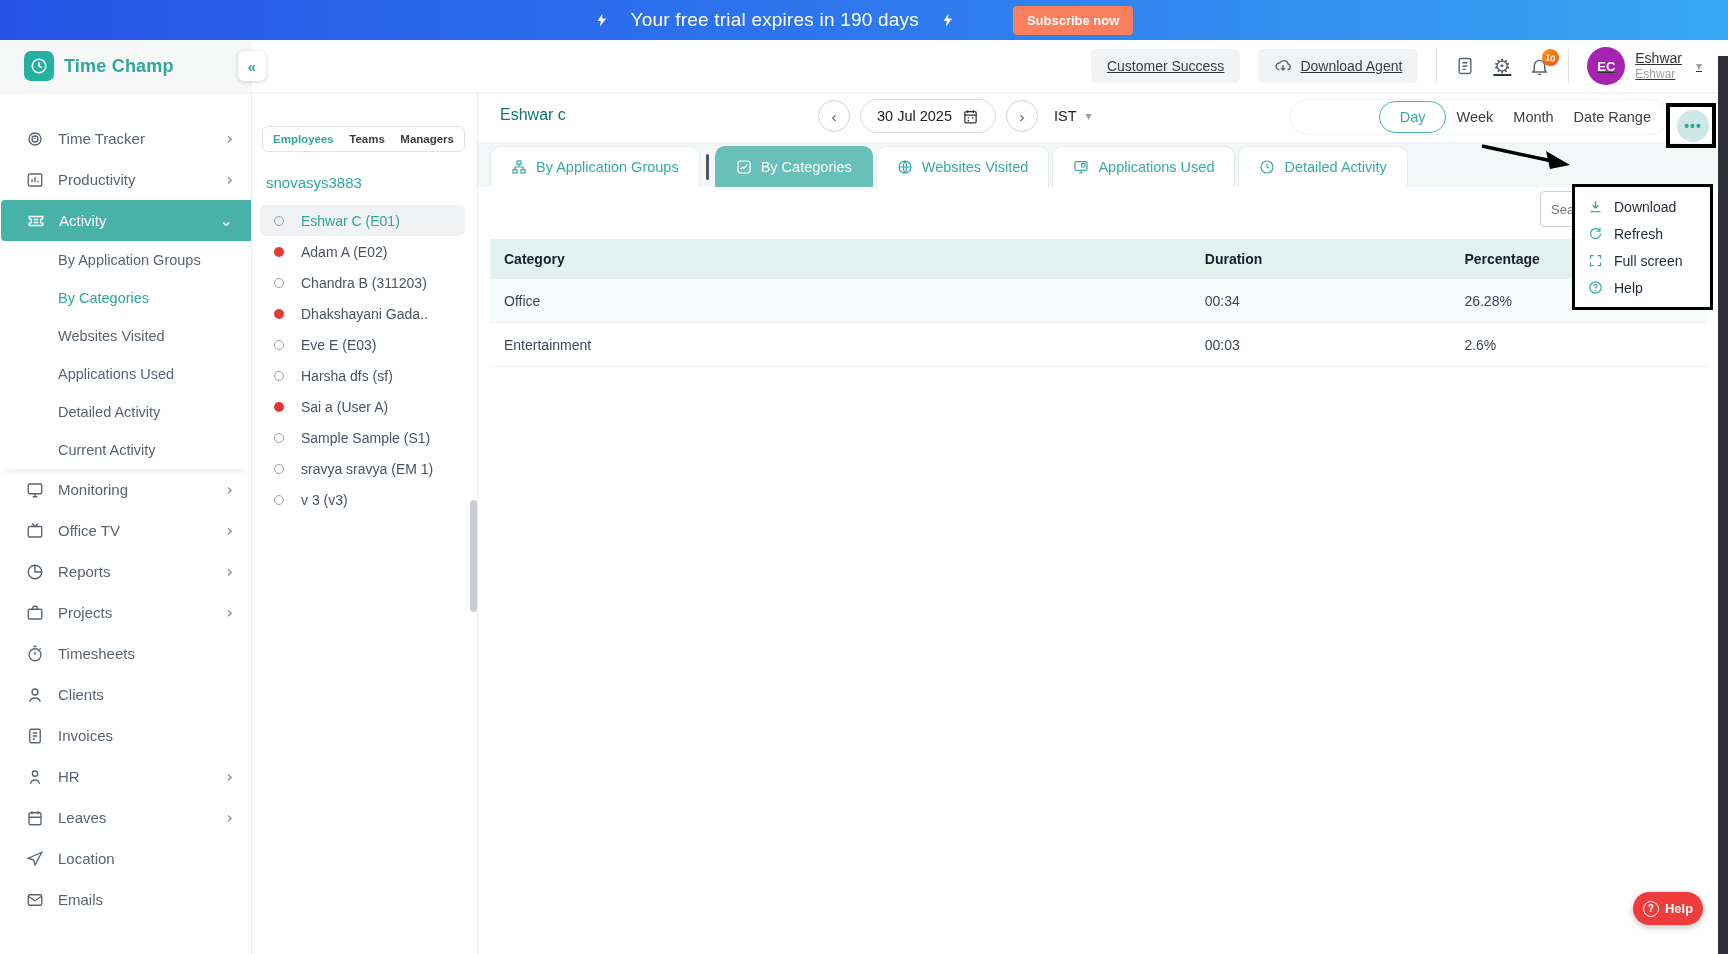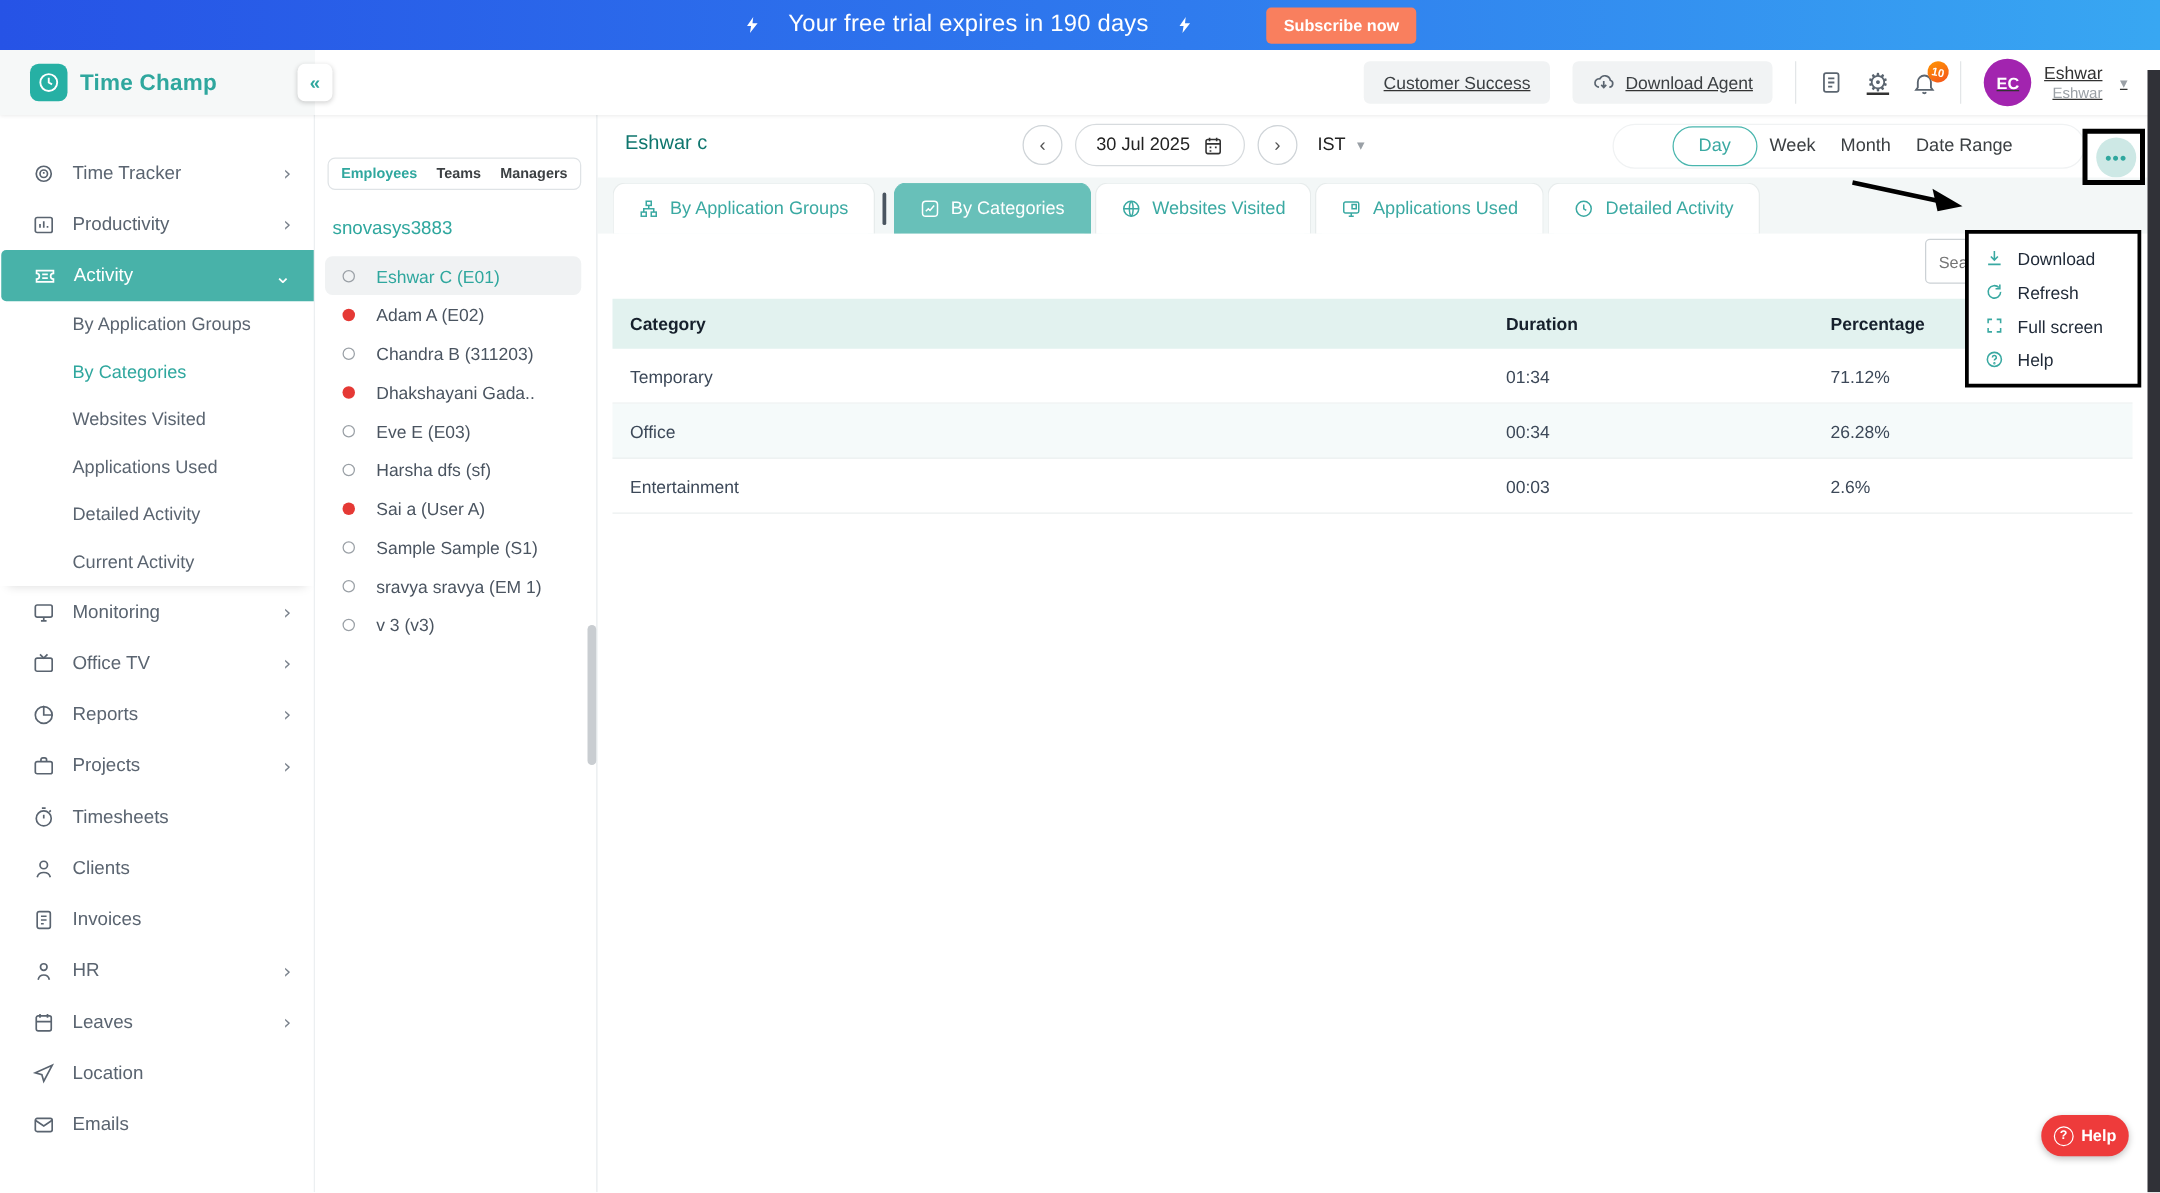--- a/index.html
+++ b/index.html
@@ -29,21 +29,21 @@
     font-size:15px; font-weight:bold; cursor:pointer; z-index:6; }
   .topbar-right { flex:1; display:flex; align-items:center; justify-content:flex-end; gap:18px; padding-right:26px;text-decoration:underline; }
   .tb-btn { background:#f1f3f4; border:none; border-radius:5px; height:34px; padding:0 16px;
     font-size:14px; color:#3c4043; display:flex; align-items:center; gap:8px; cursor:pointer; font-family:inherit; }
   .vdiv { width:1px; height:34px; background:#e3e6e8; }
   .icon-btn { background:none; border:none; cursor:pointer; position:relative; display:flex; align-items:center; }
   .gear-glyph { font-size:20px; color:#5b6570; font-family:"DejaVu Sans", sans-serif; }
   .badge { position:absolute; top:-7px; right:-9px; min-width:17px; height:17px; border-radius:50%;
     background:linear-gradient(140deg,#ff9800,#f4511e); color:#fff; font-size:9px; font-weight:bold;
     display:flex; align-items:center; justify-content:center; transform:rotate(12deg); }
-  .user-chip { display:flex; align-items:center; gap:10px; cursor:pointer;text-align:right; }
+  .user-chip { display:flex; align-items:center; gap:10px; cursor:pointer; }
   .avatar { width:38px; height:38px; border-radius:50%; background:#a224af; color:#fff; font-size:13px;
     font-weight:bold; display:flex; align-items:center; justify-content:center; }
   .user-names { display:flex; flex-direction:column; line-height:1.2; }
   .user-name { font-size:14px; color:#333; }
   .user-role { font-size:12px; color:#9aa0a6; }
   .caret { color:#9aa0a6; font-size:12px; margin-left:4px; }
 
   
   .sidebar { position:absolute; left:0; top:92px; width:252px; height:862px; background:#fff;
     border-right:1px solid #eceff1; padding-top:26px; z-index:3; }
@@ -82,21 +82,21 @@
   .title-row { position:relative; height:50px; }
   .page-title { position:absolute; left:22px; top:14px; color:#0f766e; font-size:16px; font-weight:normal; }
   .date-nav { position:absolute; left:340px; top:7px; display:flex; align-items:center; gap:10px; }
   .circ-btn { width:32px; height:32px; border-radius:50%; border:1px solid #cfd4d8; background:#fff;
     color:#555; display:flex; align-items:center; justify-content:center; cursor:pointer; font-size:15px; }
   .date-pill { height:34px; border:1px solid #d7dbde; border-radius:17px; background:#fff; display:flex;
     align-items:center; gap:10px; padding:0 16px; font-size:14.5px; color:#222; cursor:pointer; }
   .tz { display:flex; align-items:center; gap:5px; font-size:14.5px; color:#222; margin-left:6px; cursor:pointer; }
   .range-group { position:absolute; left:812px; top:7px; width:378px; height:36px; background:#fff;
     border:1px solid #f0f2f3; border-radius:18px; display:flex; align-items:center;
-    justify-content:center; padding:0 6px; }
+    justify-content:flex-end; padding:0 6px; }
   .range-item { font-size:14.5px; color:#3c4043; cursor:pointer; padding:0 10px; }
   .range-item.active { border:1.5px solid #4ab6ae; color:#3aa9a2; border-radius:16px; height:32px;
     display:flex; align-items:center; padding:0 20px; }
   .more-btn { position:absolute; left:1199px; top:18px; width:32px; height:32px; border:none;
     border-radius:50%; background:#cde8e5; color:#2fa79e; font-size:14px; font-weight:bold;
     letter-spacing:1px; cursor:pointer; }
 
   .tab-strip { position:relative; height:45px; background:#f3f7f7; display:flex; align-items:flex-end;
     padding-left:12px; }
   .tab { height:41px; background:#fff; color:#3aa9a2; font-size:14.5px; display:flex; align-items:center;
@@ -441,25 +441,20 @@
     <div class="card">
       <div class="search-row">
         <input class="search-input" placeholder="Search" style="">
       </div>
       <div class="tbl">
         <div class="tbl-head">
           <span>Category</span>
           <span>Duration</span>
           <span>Percentage</span>
         </div>
-        <div class="tbl-row">
-          <span>Temporary</span>
-          <span>01:34</span>
-          <span>71.12%</span>
-        </div>
         <div class="tbl-row striped">
           <span>Office</span>
           <span>00:34</span>
           <span>26.28%</span>
         </div>
         <div class="tbl-row">
           <span>Entertainment</span>
           <span>00:03</span>
           <span>2.6%</span>
         </div>

